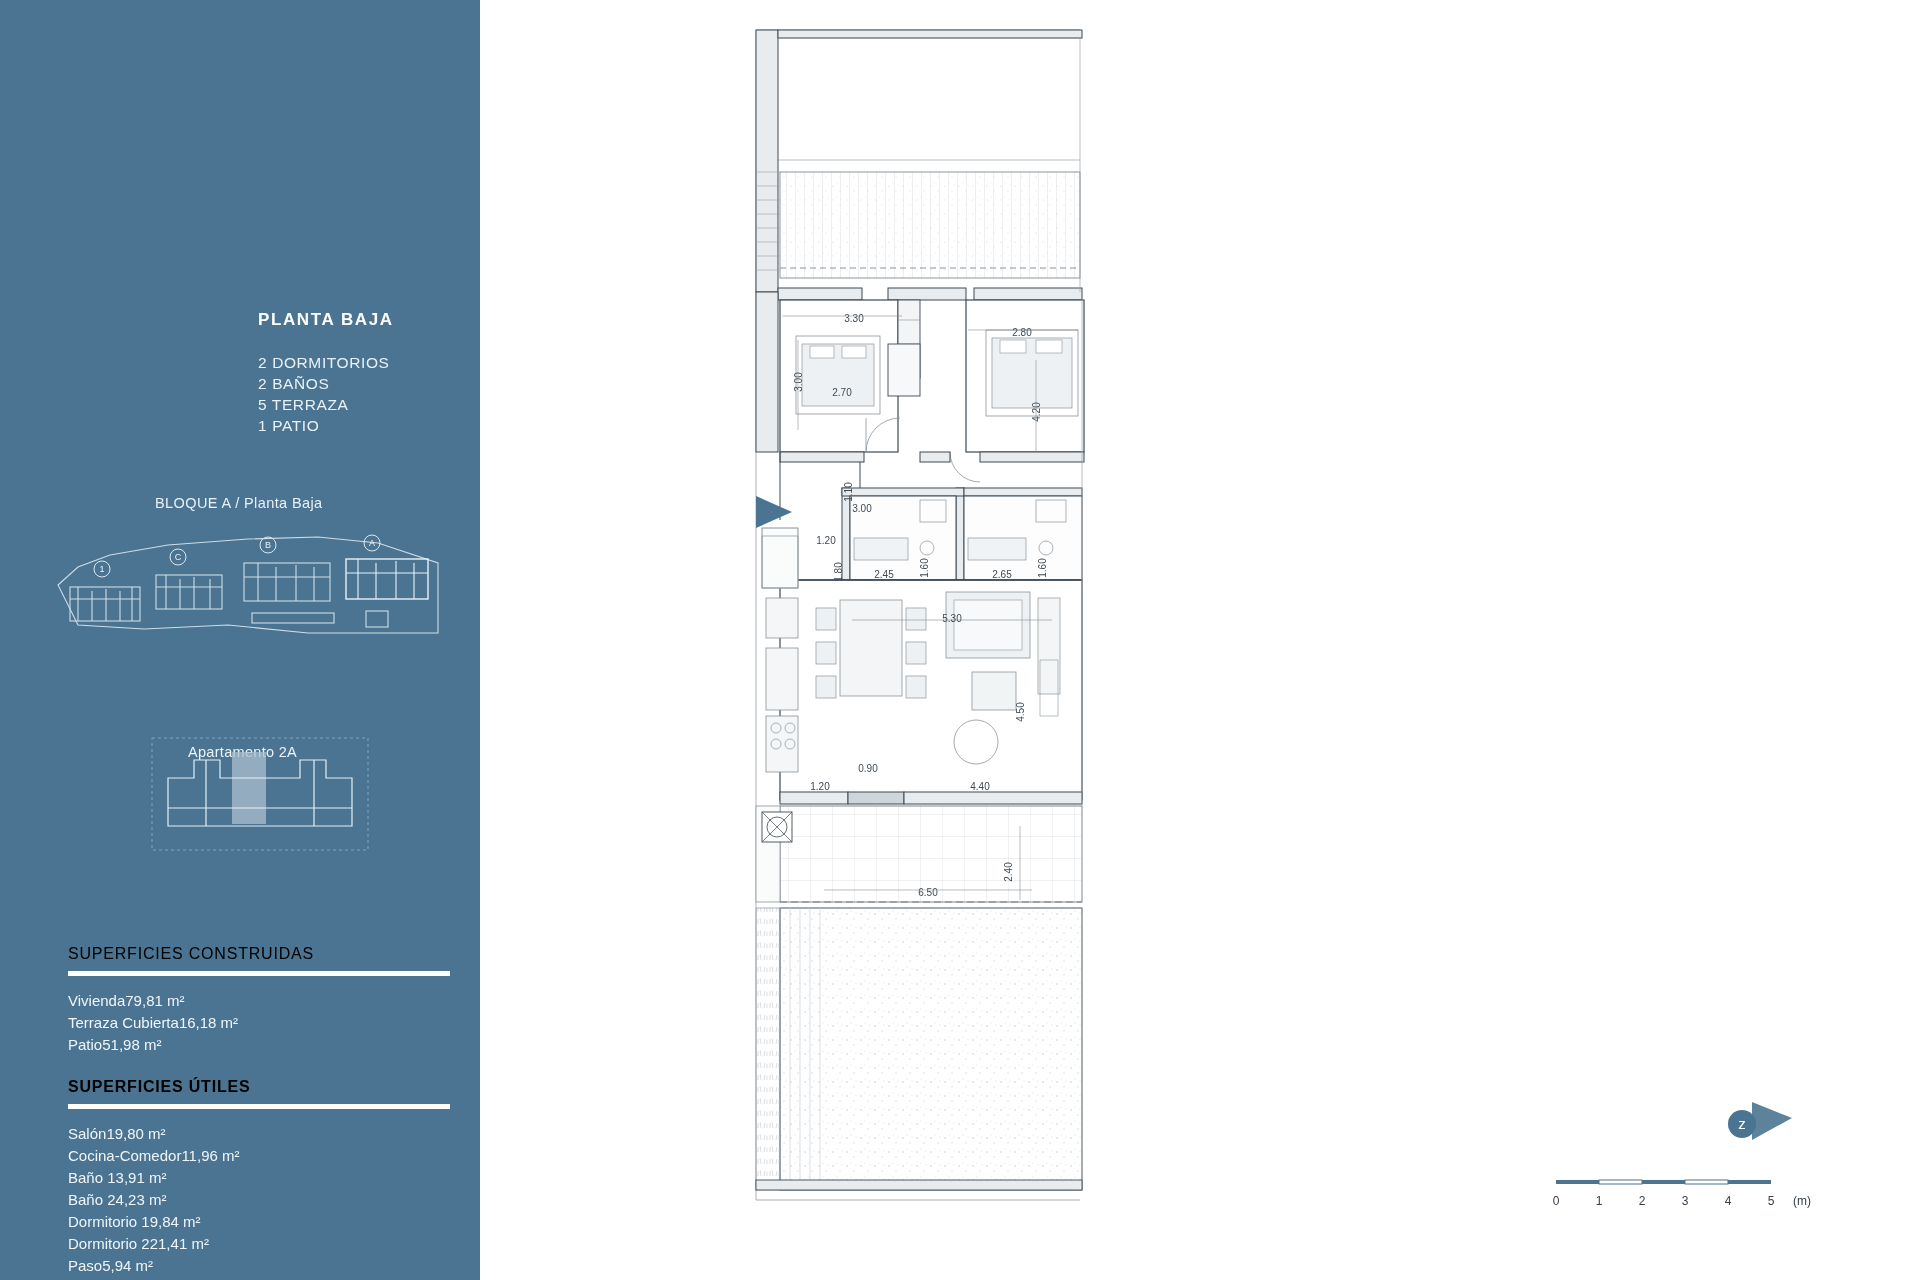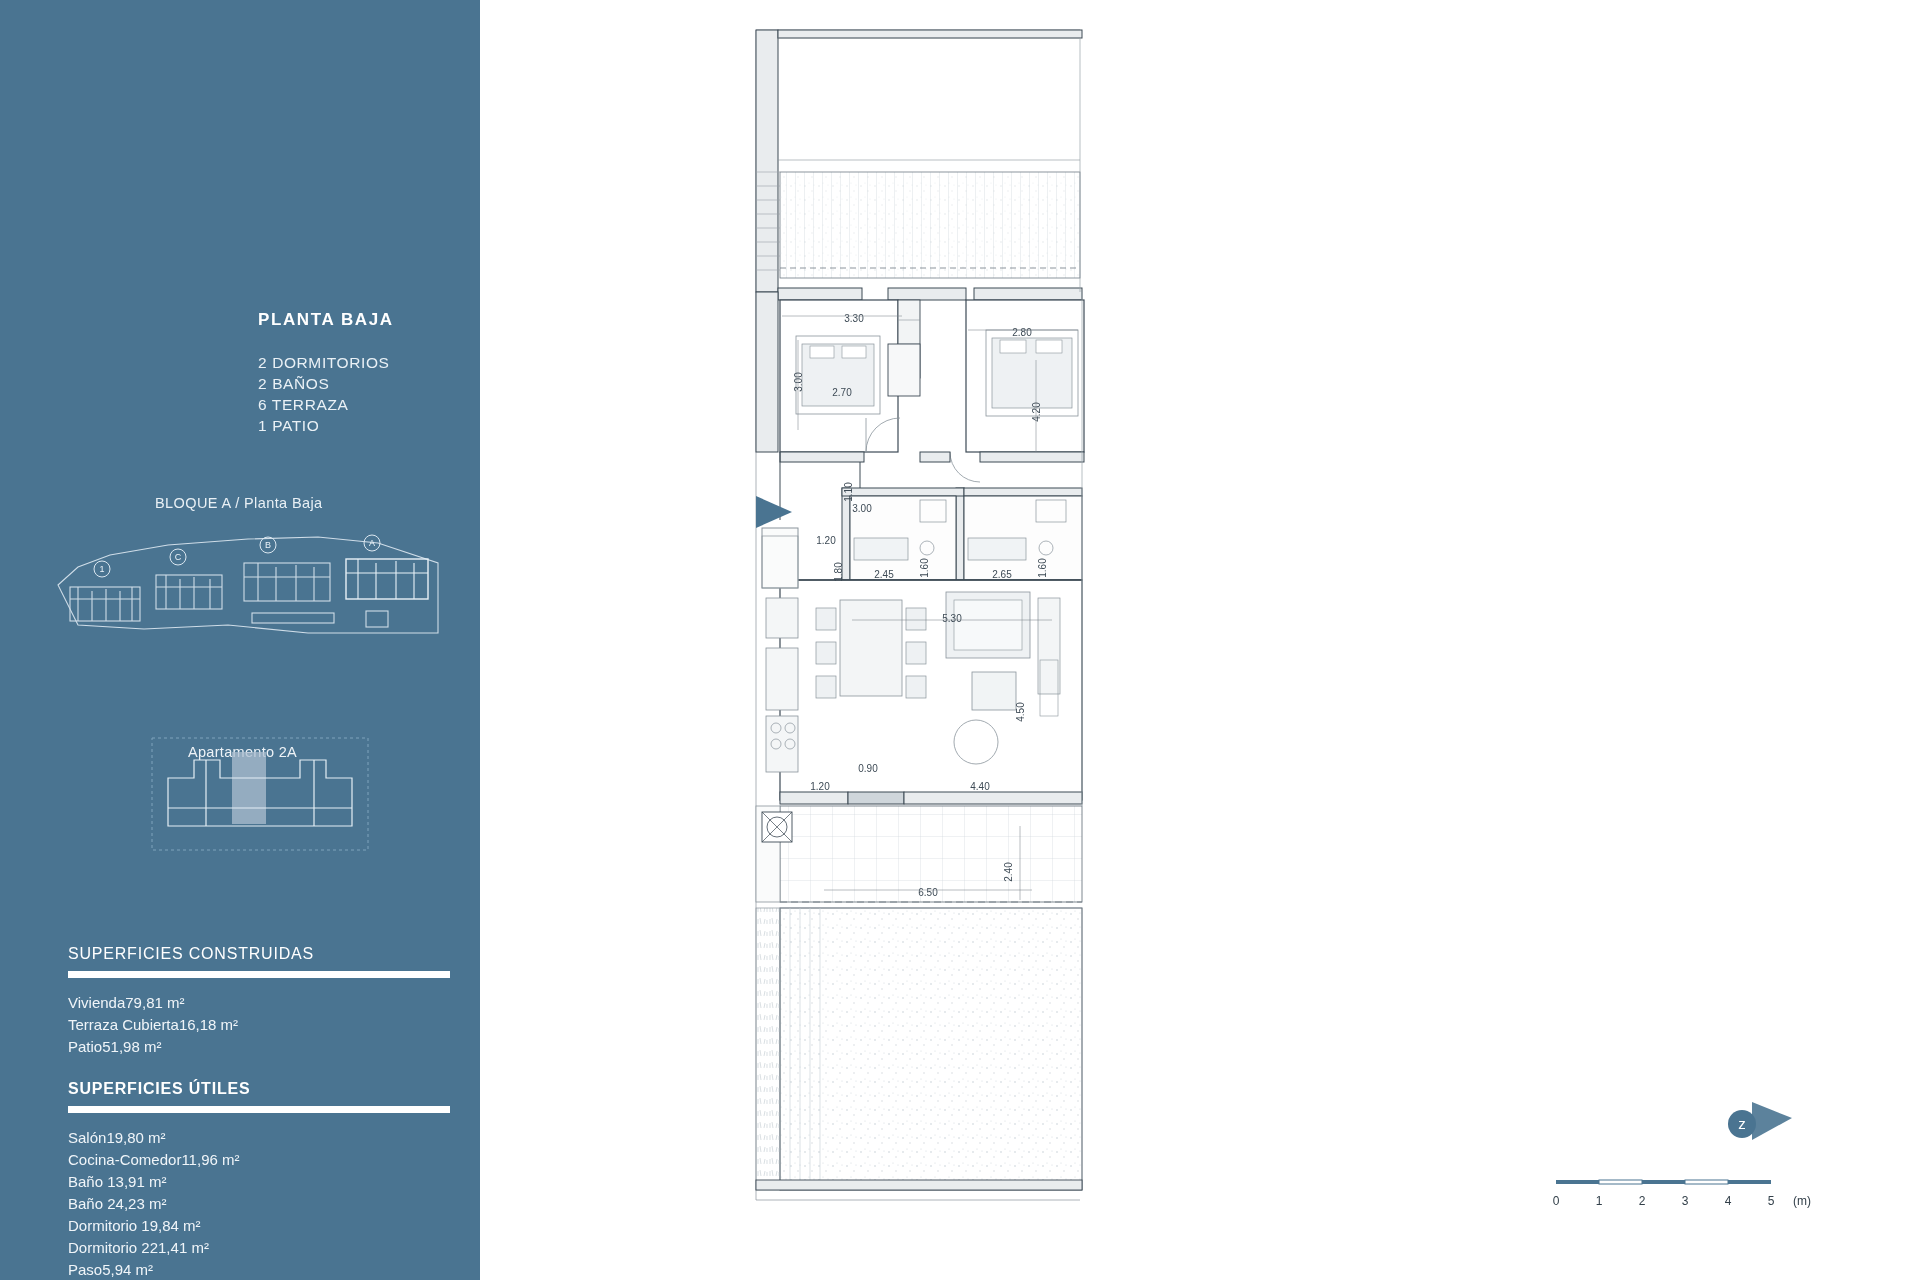--- a/index.html
+++ b/index.html
@@ -13,41 +13,41 @@
   .plan-title{font-size:17px;font-weight:bold;letter-spacing:1.6px;margin:0 0 22px 0;color:#fff;}
   .plan-spec{font-size:15.5px;line-height:21px;letter-spacing:0.6px;color:#eaf1f6;}
 
   .block-label{position:absolute;left:155px;top:495px;font-size:14.5px;letter-spacing:0.4px;color:#e9f0f5;}
 
   .block-diagram{position:absolute;left:48px;top:525px;width:400px;height:120px;}
   .apt-label{position:absolute;left:188px;top:744px;font-size:14.5px;color:#eef3f7;letter-spacing:0.3px;}
   .apt-diagram{position:absolute;left:150px;top:730px;width:220px;height:130px;}
 
   .surfaces{position:absolute;left:68px;top:945px;width:382px;}
-  .surf-head{font-size:16px;letter-spacing:0.8px;color:#ffffff;padding-bottom:8px;border-bottom:7px solid #ffffff;margin:0 0 14px 0;font-weight:400;}
+  .surf-head{font-size:16px;letter-spacing:0.8px;color:#000000;padding-bottom:8px;border-bottom:5px solid #ffffff;margin:0 0 14px 0;font-weight:400;}
   .surf-head.second{margin-top:22px;font-weight:bold;}
   .surf-row{display:flex;font-size:15px;line-height:22px;color:#f0f5f9;}
   .surf-row .val{font-variant-numeric:tabular-nums;}
   .surf-list{margin-bottom:2px;}
 
   
   .drawing{position:absolute;left:480px;top:0;width:1151px;height:1280px;background:#fff;}
 </style>
 </head>
 <body>
 
 <div class="sidebar">
   <div class="sidebar-inner">
 
     <div class="title-block">
       <div class="plan-title">PLANTA BAJA</div>
       <div class="plan-spec">
         <div>2 DORMITORIOS</div>
         <div>2 BAÑOS</div>
-        <div>6 TERRAZA</div>
+        <div>5 TERRAZA</div>
         <div>1 PATIO</div>
       </div>
     </div>
 
     <div class="block-label">BLOQUE A / Planta Baja</div>
 
     <div class="block-diagram">
       <svg width="400" height="120" viewBox="0 0 400 120">
         <g fill="none" stroke="#cfdde8" stroke-width="1.1">
           <path d="M10 60 L30 42 L62 30 L120 20 L200 14 L270 12 L330 18 L390 38 L390 108 L260 108 L180 100 L96 104 L30 100 Z"></path>

